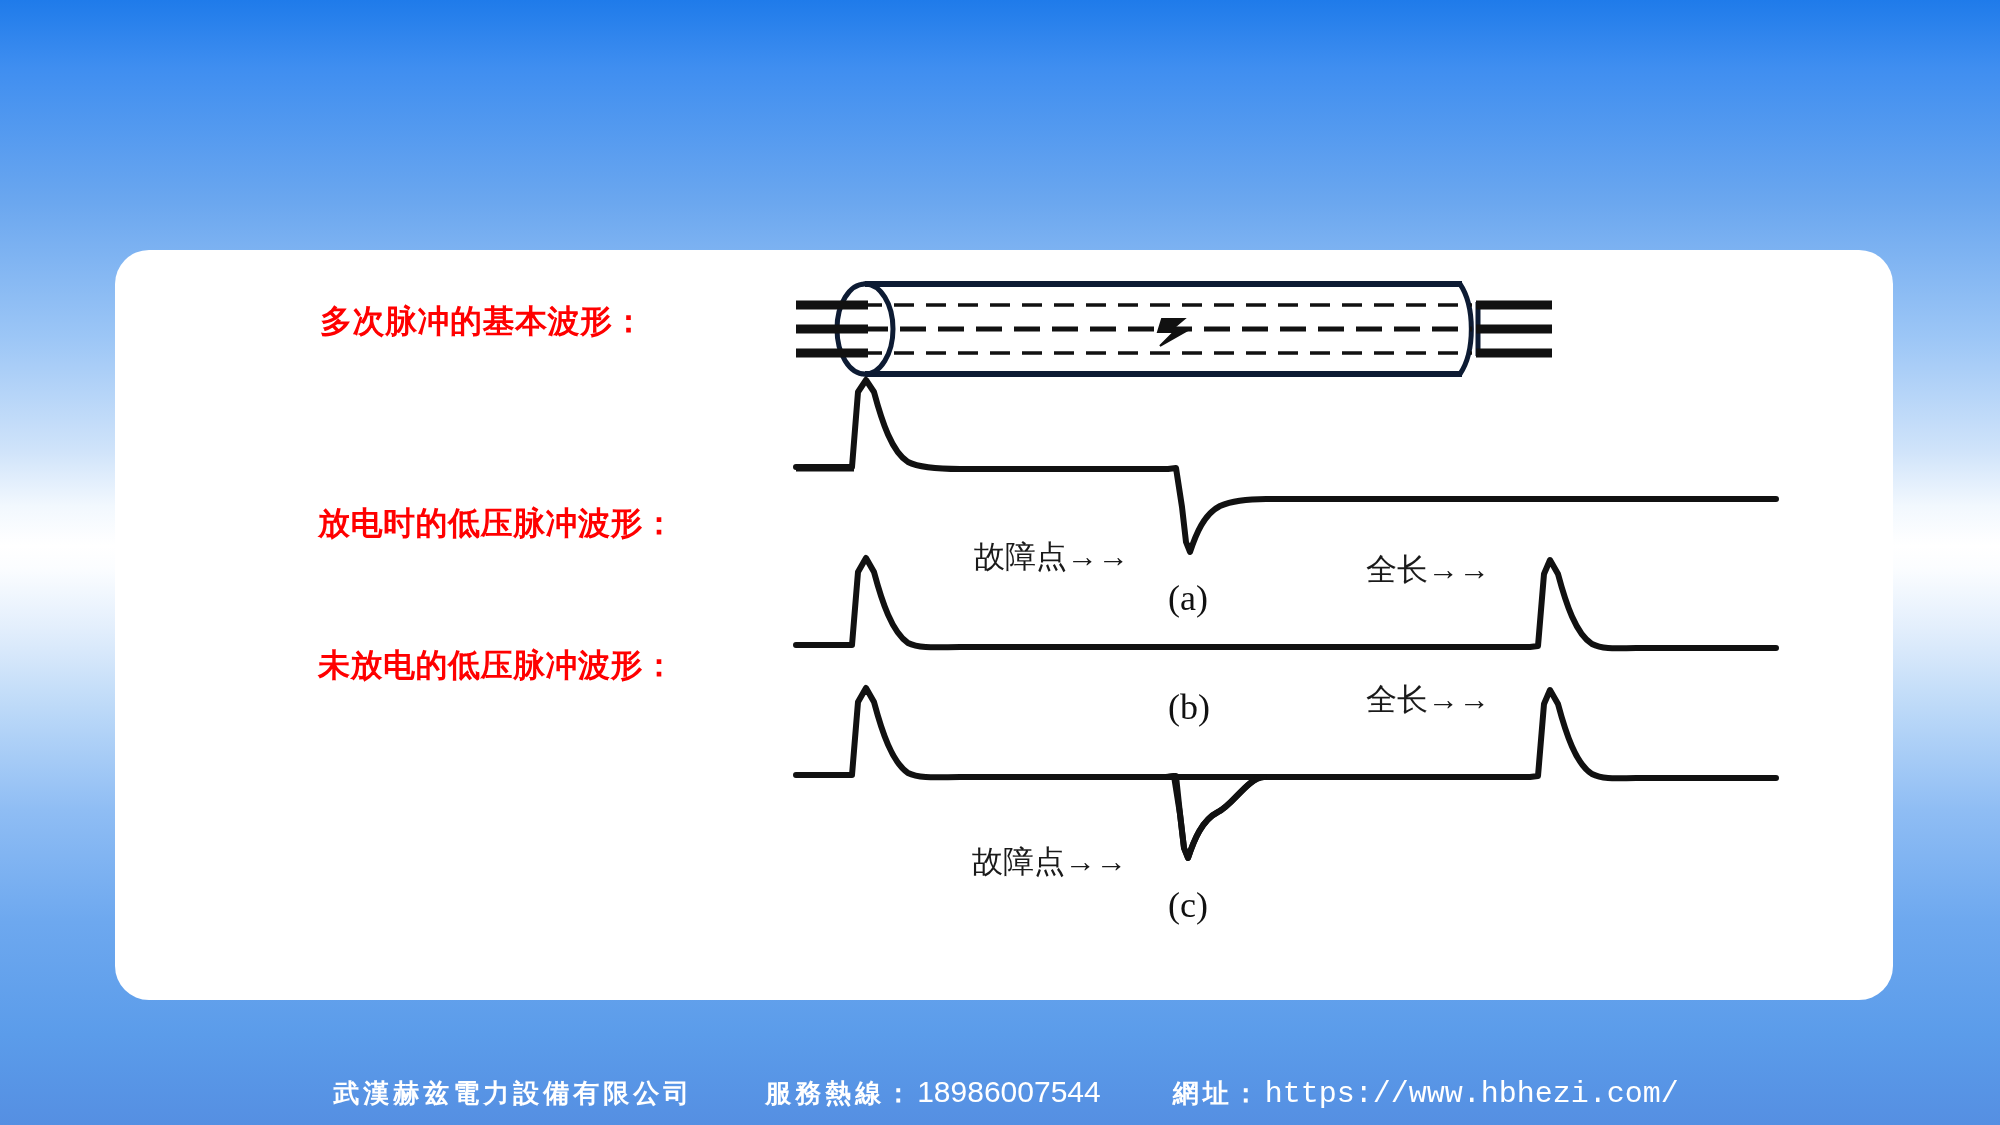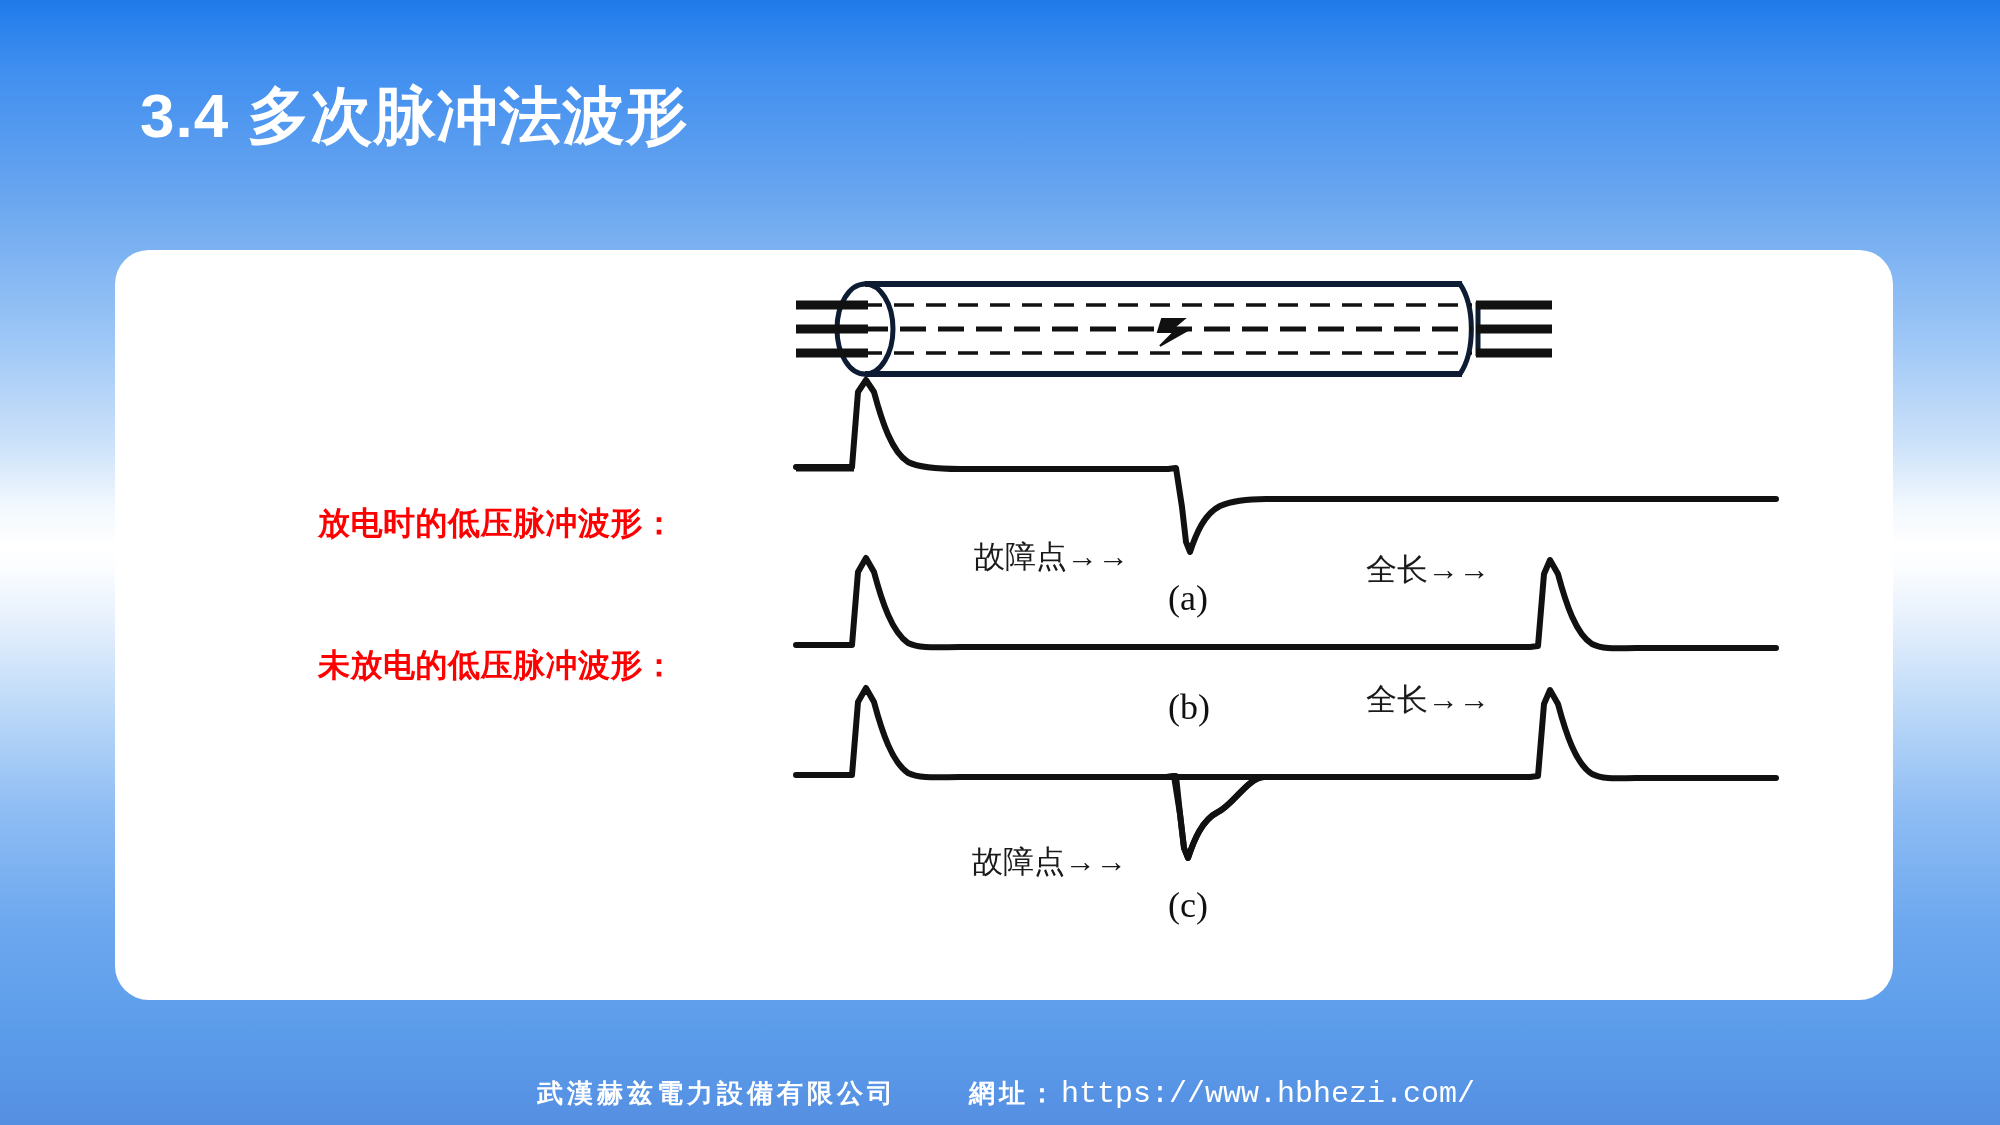--- a/index.html
+++ b/index.html
@@ -123,24 +123,24 @@
   .footer-url {
     font-family: Liberation Mono, monospace;
     font-size: 30px;
   }
 </style>
 </head>
 <body>
 
 <div id="slide">
 
-  <div id="title">3.4 多次脉冲法波形</div>
 
   <div id="panel"></div>
 
+  <div class="red-label" id="label-0">多次脉冲的基本波形：</div>
   <div class="red-label" id="label-1">放电时的低压脉冲波形：</div>
   <div class="red-label" id="label-2">未放电的低压脉冲波形：</div>
 
   <svg id="figure" width="1060" height="730" viewBox="0 0 1060 730">
 
     <g>
 
       <path d="M 75 22 L 670 22 A 28 56 0 0 1 670 112 L 75 112 A 28 56 0 0 1 75 22 Z" fill="#ffffff" stroke="#0d1b33" stroke-width="5"></path>
 
       <ellipse cx="75" cy="67" rx="28" ry="45" fill="#ffffff" stroke="#0d1b33" stroke-width="5"></ellipse>
@@ -226,18 +226,22 @@
 
       <text class="fig-cjk" x="576" y="448">全长→→</text>
       <text class="fig-cjk" x="182" y="610">故障点→→</text>
       <text class="fig-paren" x="378" y="655">(c)</text>
     </g>
   </svg>
 
   <div id="footer">
     <span class="footer-cjk">武漢赫兹電力設備有限公司</span>
     <span class="footer-group">
+      <span class="footer-cjk">服務熱線：</span>
+      <span class="footer-num">18986007544</span>
+    </span>
+    <span class="footer-group">
       <span class="footer-cjk">網址：</span>
       <span class="footer-url">https://www.hbhezi.com/</span>
     </span>
   </div>
 
 </div>
 
 </body></html>

